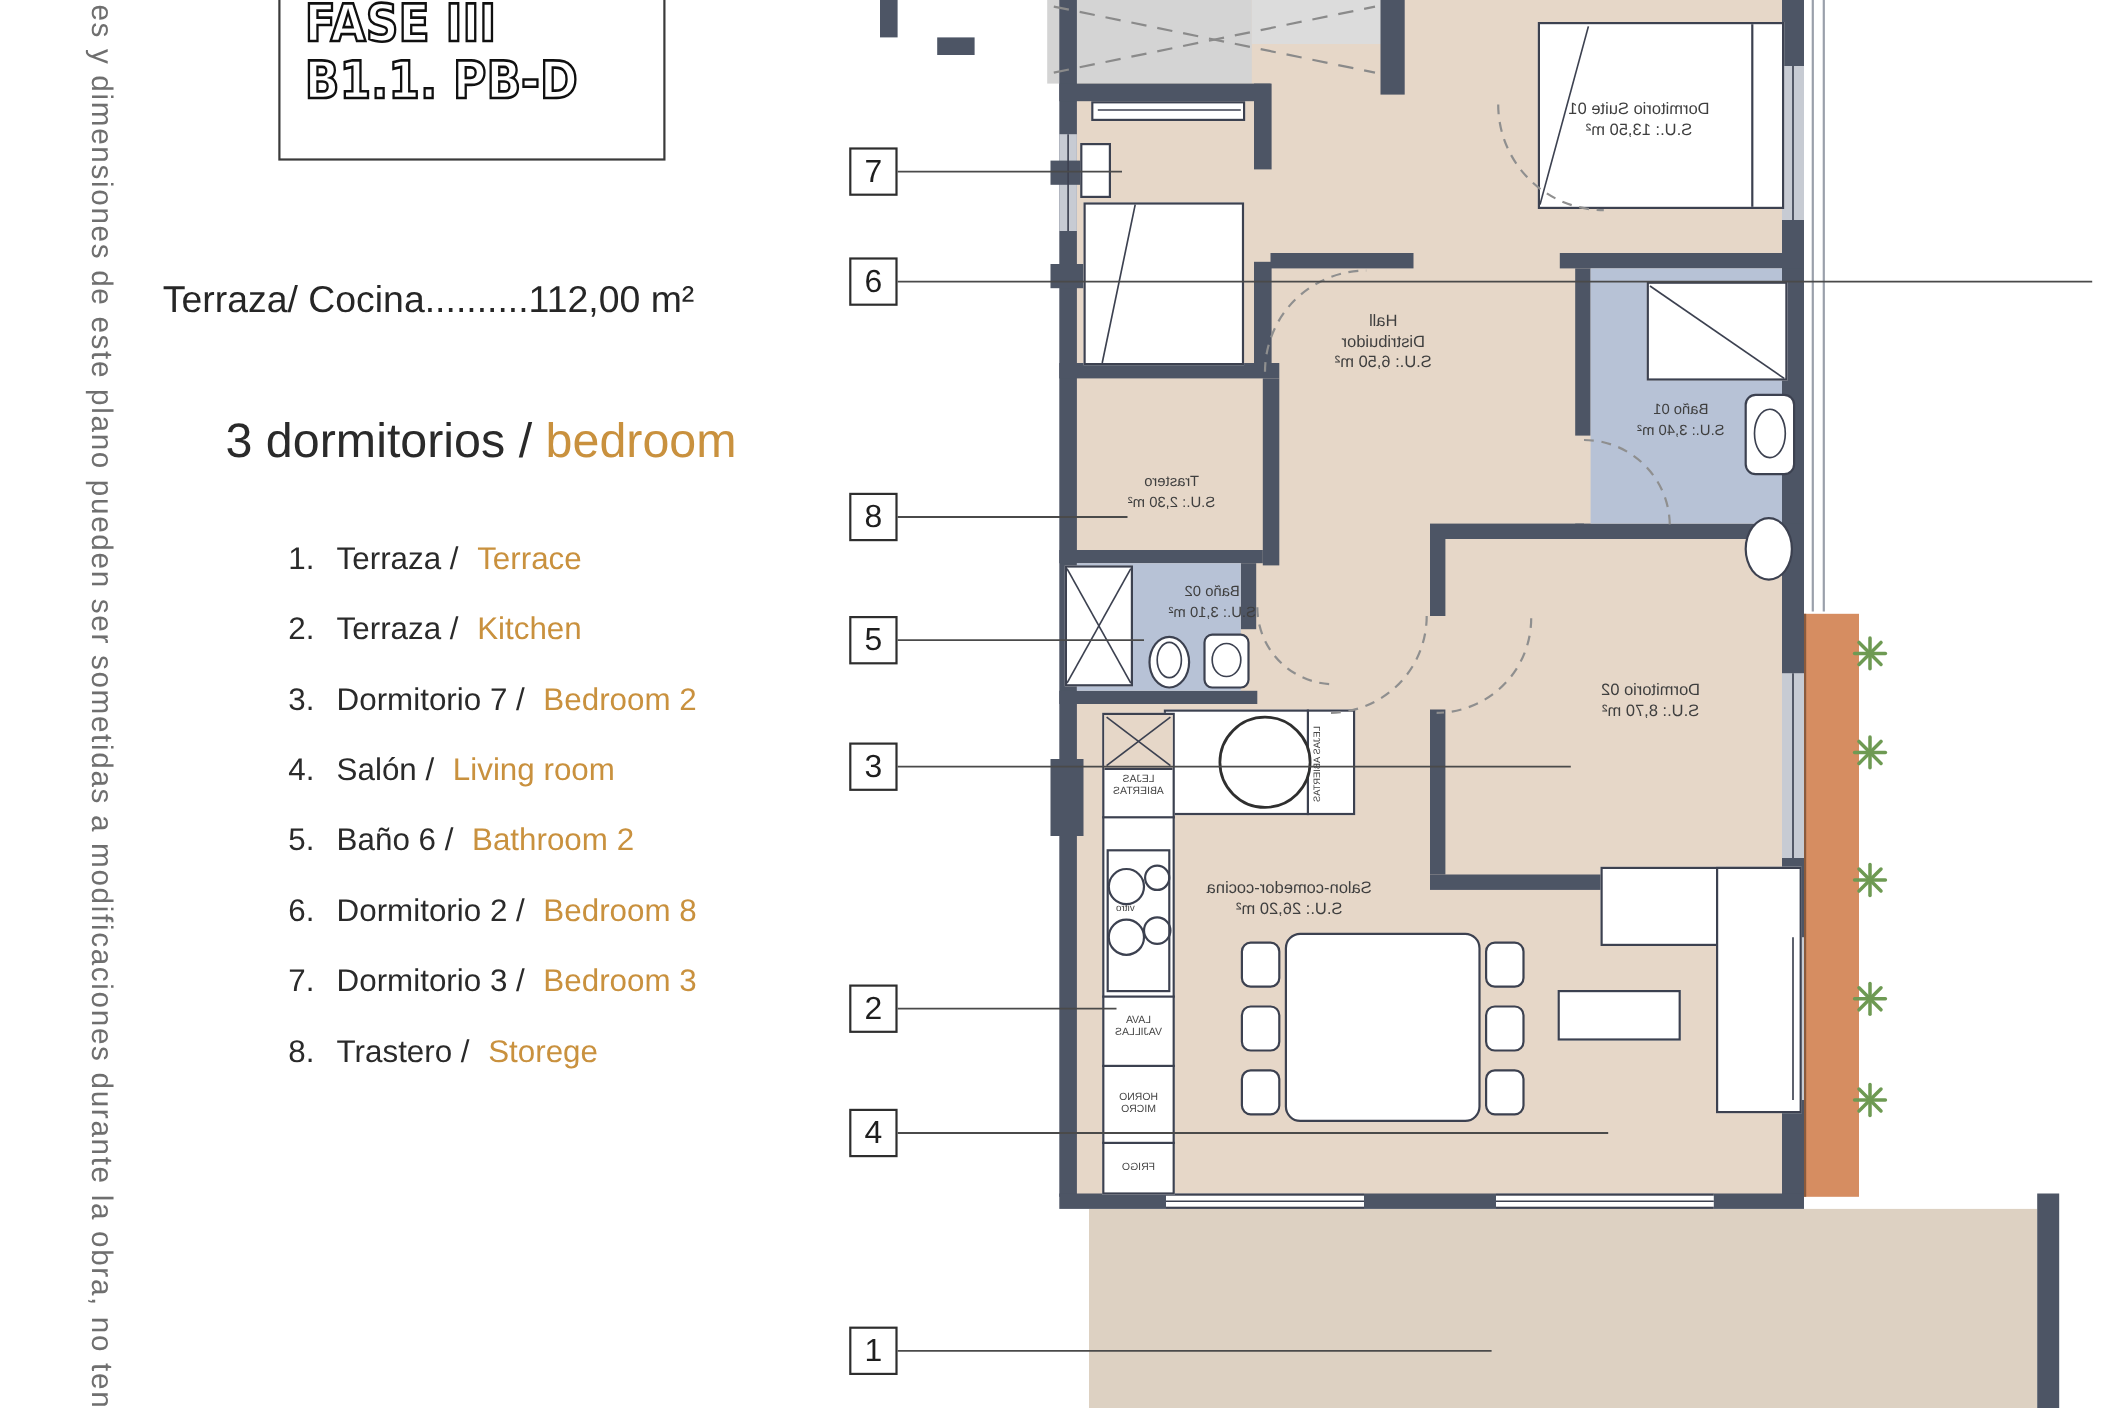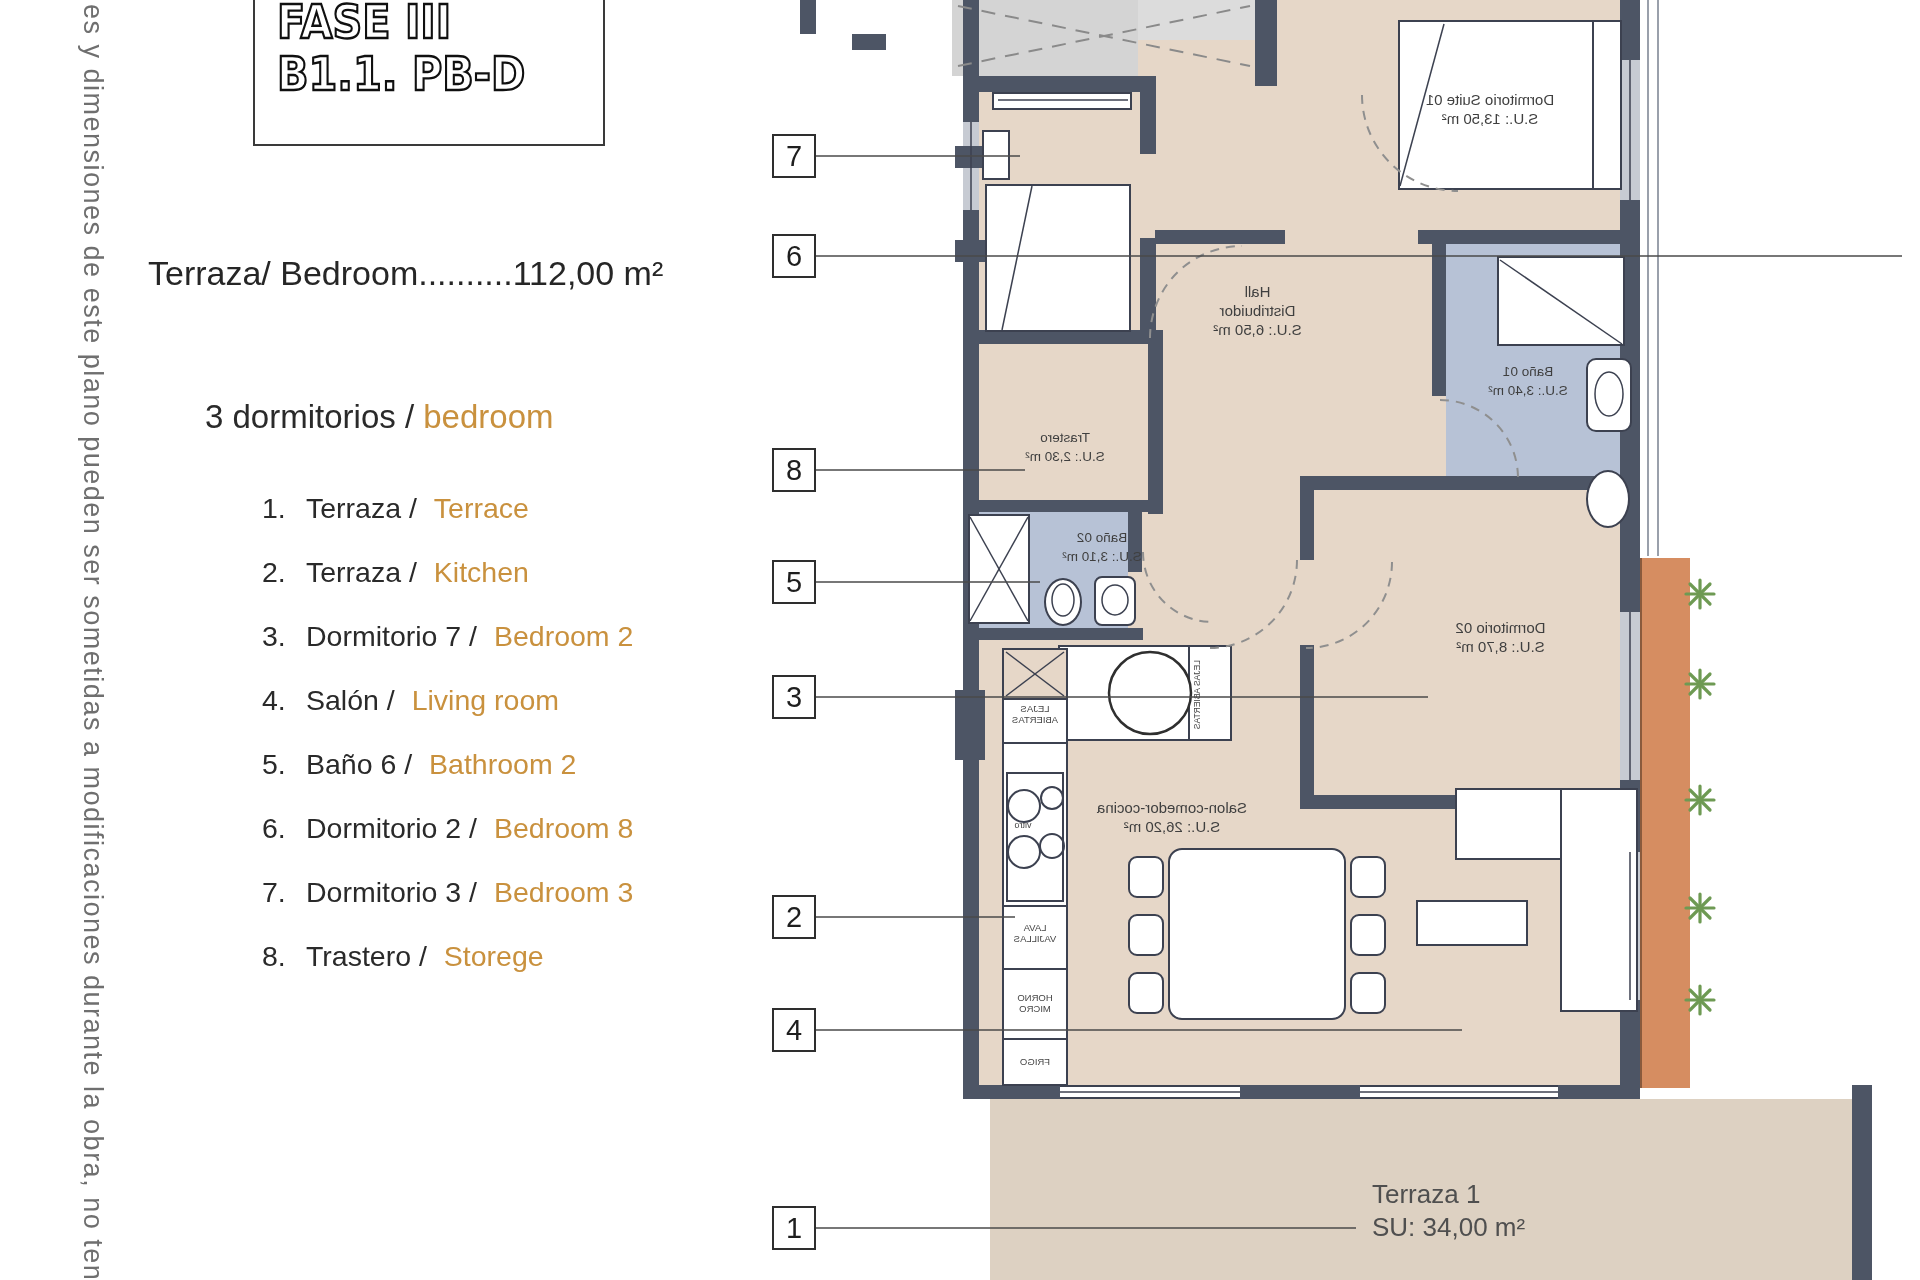--- a/index.html
+++ b/index.html
@@ -12,21 +12,21 @@
          font-size:27px;letter-spacing:1.5px;color:#6f6f6f;white-space:nowrap;}
   
   .titlebox{position:absolute;left:253px;top:-12px;width:352px;height:158px;
             background:#fff;border:2px solid #3a3a3a;padding:6px 0 0 22px;box-sizing:border-box;}
   .titlebox .tl{font-weight:900;font-size:47px;line-height:52px;color:#fff;
                 -webkit-text-stroke:2.4px #101010;text-shadow:0 0 1px #101010;
                 transform:scale(.88,1);transform-origin:left center;white-space:nowrap;
                 font-family:"DejaVu Sans",sans-serif;letter-spacing:0px;}
   
   .summary{position:absolute;left:148px;top:248px;font-size:34px;line-height:50px;color:#262626;}
-  .lheading{position:absolute;left:205px;top:398px;font-size:33px;color:#2a2a2a;}
+  .lheading{position:absolute;left:205px;top:376px;font-size:44px;color:#2a2a2a;}
   .accent{color:#c9913e;}
   .legend{position:absolute;left:262px;top:492px;font-size:28.5px;color:#2a2a2a;}
   .legend .row{display:flex;margin-bottom:35px;height:29px;align-items:baseline;}
   .legend .num{width:44px;}
   .legend .es{white-space:pre;}
   .legend .en{color:#c9913e;margin-left:9px;}
   
   .wall{position:absolute;background:#4d5565;}
   .floor{position:absolute;background:#e6d7c8;}
   .bath{position:absolute;background:#b7c2d6;}
@@ -45,21 +45,21 @@
 <body>
 
 <div class="vtext">es y dimensiones de este plano pueden ser sometidas a modificaciones durante la obra, no tenie</div>
 
 <div class="titlebox">
   <div class="tl">FASE III</div>
   <div class="tl">B1.1. PB-D</div>
 </div>
 
 <div class="summary">
-  <div>Terraza/ Bedroom..........112,00 m²</div>
+  <div>Terraza/ Cocina..........112,00 m²</div>
 </div>
 
 <div class="lheading">
   <span>3 dormitorios / </span><span class="accent">bedroom</span>
 </div>
 
 <div class="legend">
   <div class="row">
       <span class="num">1.</span>
       <span class="es">Terraza / </span>
@@ -316,24 +316,20 @@
     <div>S.U.: 3,10 m²</div>
   </div>
   <div class="mlabel toplabel" style="left:1418px;top:618px;width:165px;">
     <div>Dormitorio 02</div>
     <div>S.U.: 8,70 m²</div>
   </div>
   <div class="mlabel toplabel" style="left:1072px;top:798px;width:200px;">
     <div>Salon-comedor-cocina</div>
     <div>S.U.: 26,20 m²</div>
   </div>
-  <div class="abs toplabel" style="left:1372px;top:1178px;width:240px;font-size:26px;line-height:33px;color:#4f4f4f;">
-    <div>Terraza 1</div>
-    <div>SU: 34,00 m²</div>
-  </div>
 
   <div class="klabel" style="left:1003px;top:703px;width:64px;">
     <div>LEJAS</div>
     <div>ABIERTAS</div>
   </div>
   <div class="klabel" style="left:1003px;top:820px;width:40px;font-size:9px;">
     <div>vitro</div>
   </div>
   <div class="klabel" style="left:1003px;top:922px;width:64px;">
     <div>LAVA</div>

